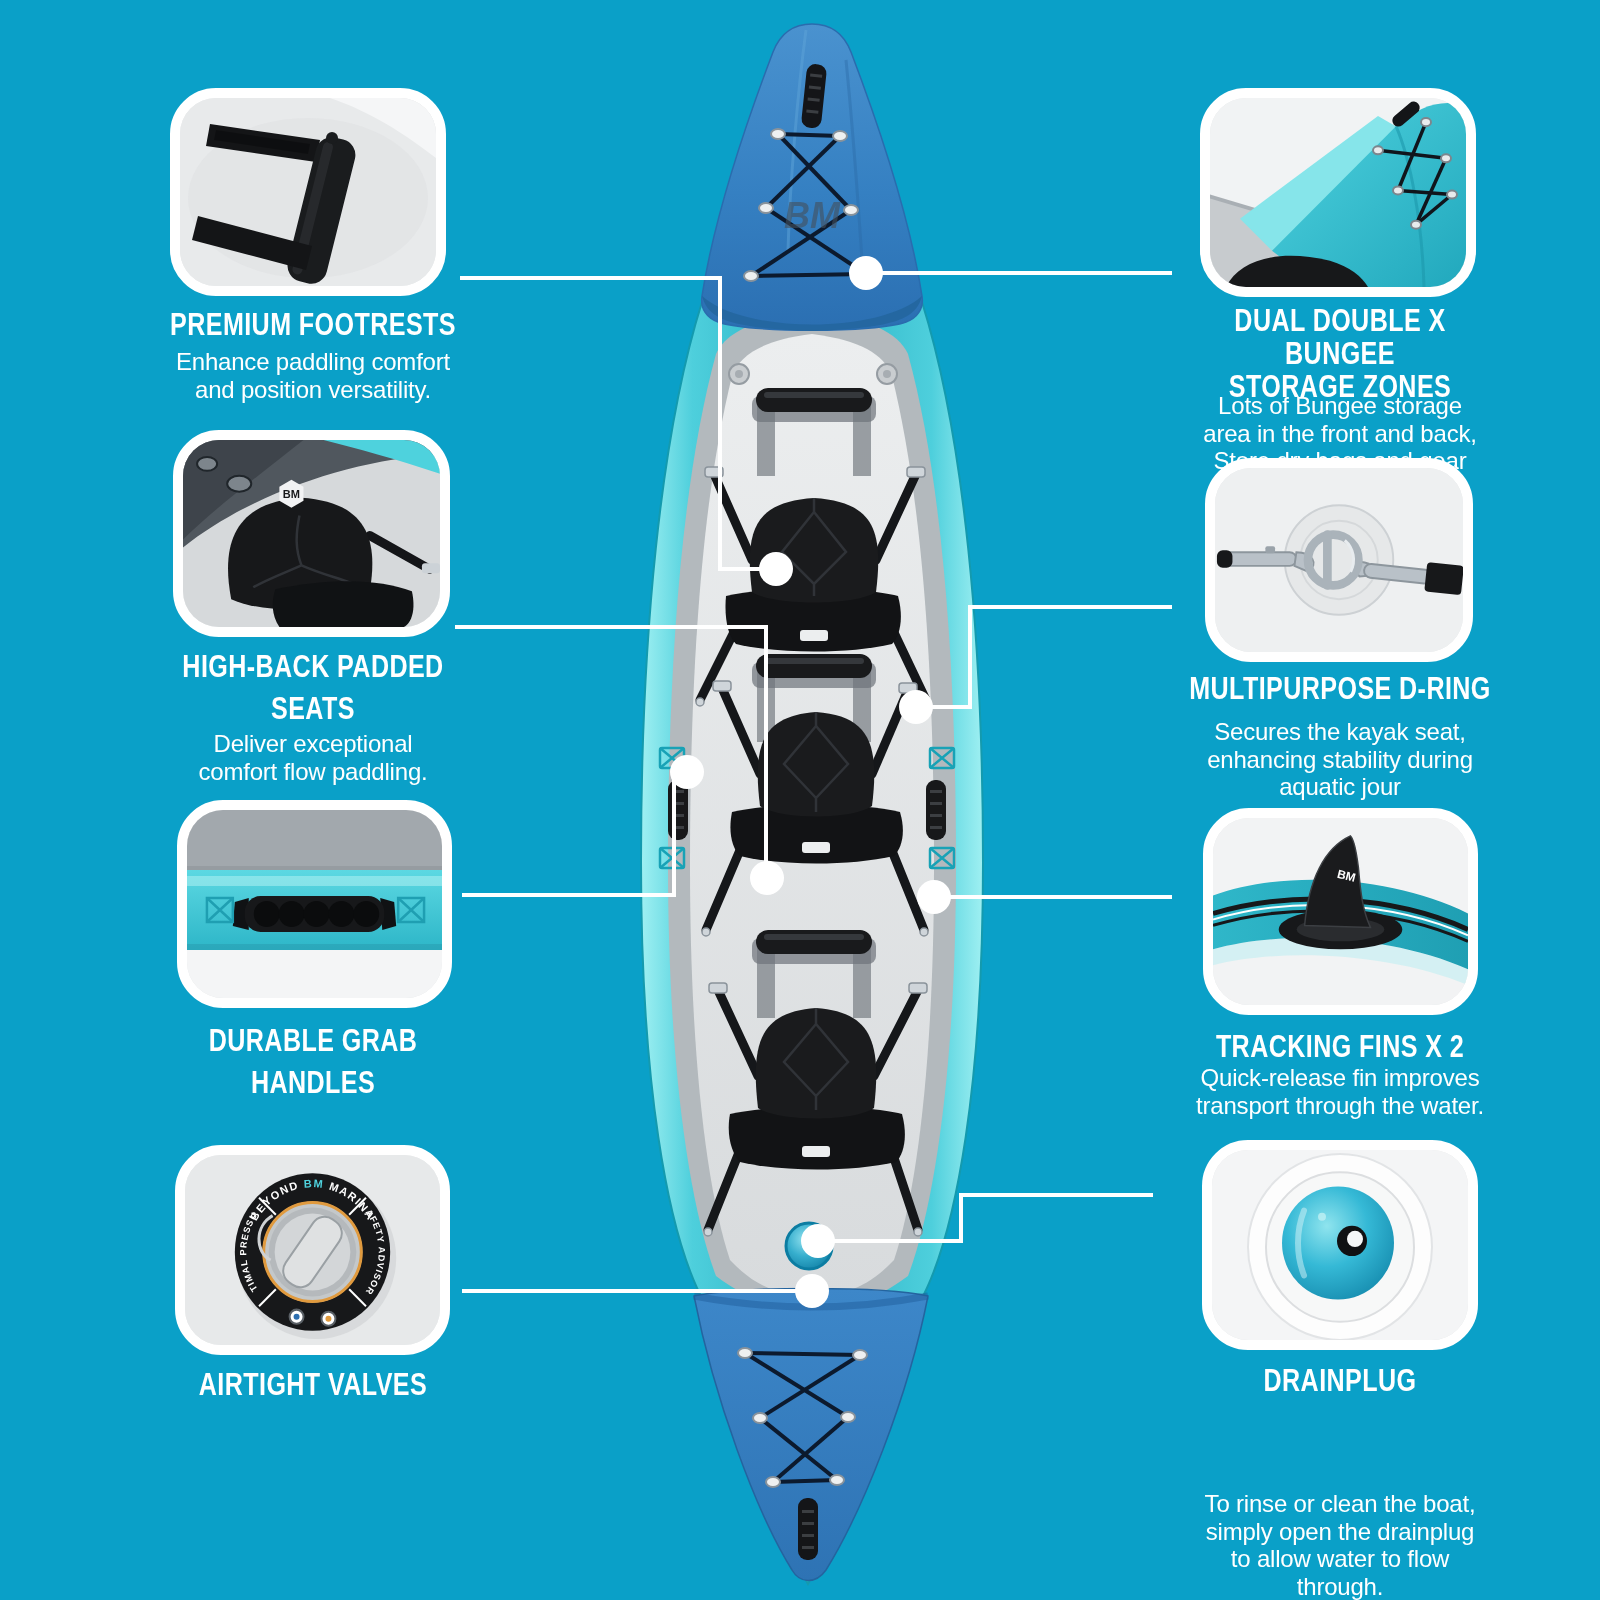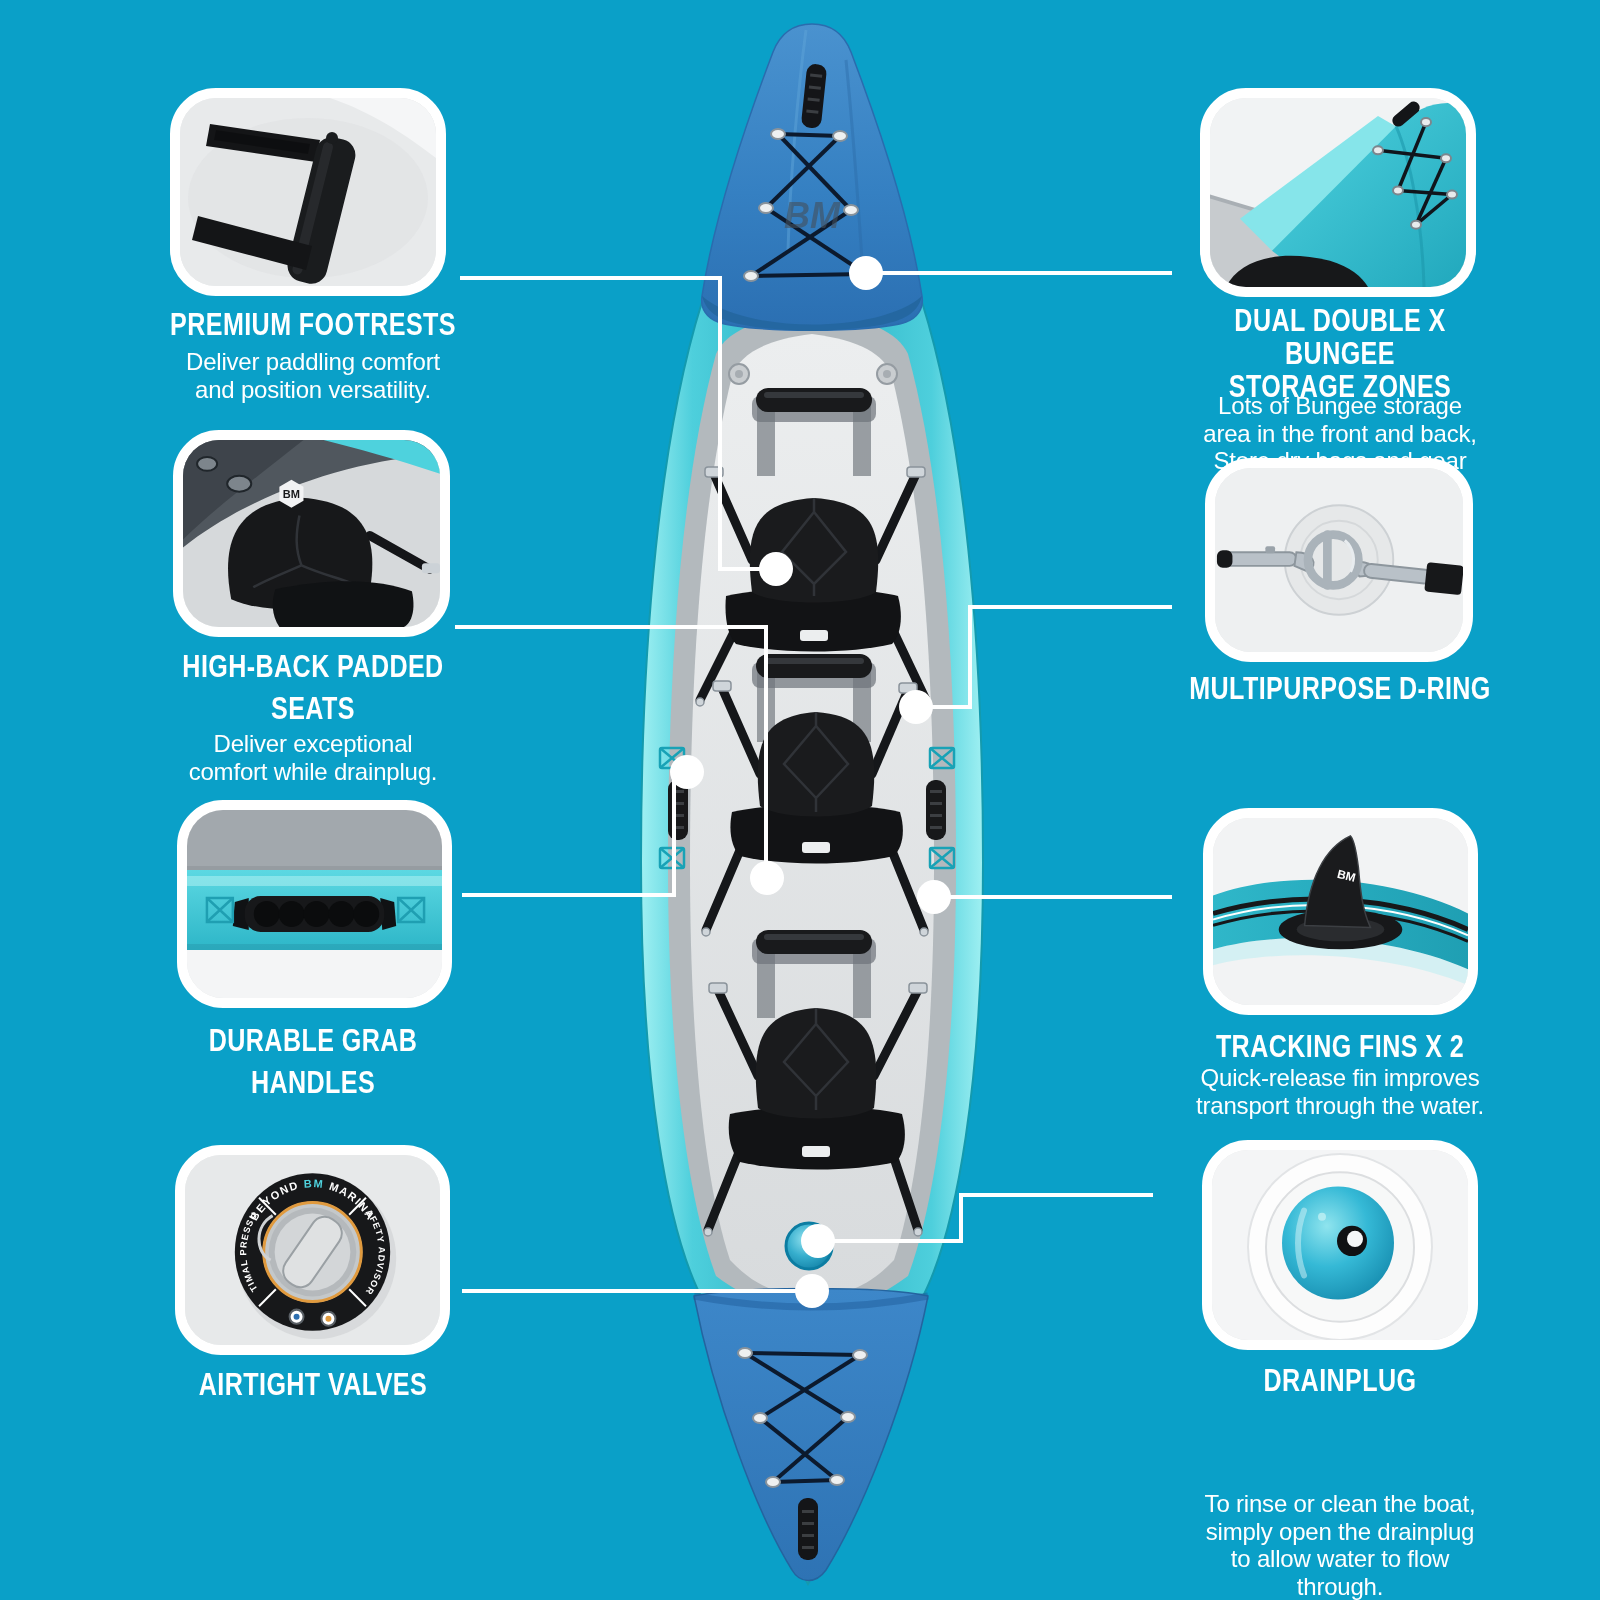--- a/index.html
+++ b/index.html
@@ -280,21 +280,21 @@
       <polygon points="36,32 130,46 128,56 34,42" fill="#000" opacity=".3"></polygon>
       <g transform="rotate(14 140 110)">
         <rect x="122" y="38" width="40" height="148" rx="16" fill="#1a1c1e"></rect>
         <rect x="128" y="44" width="10" height="136" rx="5" fill="#303236" opacity=".6"></rect>
       </g>
       <polygon points="18,118 132,148 126,172 12,142" fill="#141517"></polygon>
       <circle cx="152" cy="40" r="6" fill="#1a1c1e"></circle>
     </svg>
   </div>
   <div class="f-title tl" style="top:304px">PREMIUM FOOTRESTS</div>
-  <div class="f-desc tl" style="top:348px">Deliver paddling comfort
+  <div class="f-desc tl" style="top:348px">Enhance paddling comfort
 and position versatility.</div>
 
   <div class="card cl2">
     <svg viewBox="0 0 256 188" preserveAspectRatio="none">
       <rect width="256" height="188" fill="#d6d9db"></rect>
       <path d="M0,0 H256 V14 C170,20 70,52 0,108 Z" fill="#50575e"></path>
       <path d="M0,0 H120 C70,40 30,70 0,100 Z" fill="#3a4046" opacity=".8"></path>
       <path d="M140,0 H256 V34 C215,20 172,8 140,0 Z" fill="#4ed2dd"></path>
       <ellipse cx="56" cy="44" rx="12" ry="8" fill="#7d858c" stroke="#20262b" stroke-width="2"></ellipse>
       <ellipse cx="24" cy="24" rx="10" ry="7" fill="#7d858c" stroke="#20262b" stroke-width="2"></ellipse>
@@ -303,21 +303,21 @@
       <path d="M48,160 C36,96 58,62 118,58 C178,62 196,94 186,152 C152,174 84,176 48,160 Z" fill="#17181a"></path>
       <path d="M116,76 C112,96 112,110 118,126 M118,126 C100,134 84,140 70,148 M118,126 C136,134 152,138 168,144" fill="none" stroke="#303338" stroke-width="2.5"></path>
       <polygon points="108,40 120,47 120,61 108,68 96,61 96,47" fill="#f2f3f4"></polygon>
       <text x="108" y="58" text-anchor="middle" font-family="Liberation Sans, sans-serif" font-weight="bold" font-size="11" fill="#17181a">BM</text>
       <path d="M92,150 C150,138 196,140 228,152 C232,170 228,184 220,188 H96 C88,176 88,162 92,150 Z" fill="#101214"></path>
     </svg>
   </div>
   <div class="f-title tl" style="top:646px">HIGH-BACK PADDED
 SEATS</div>
   <div class="f-desc tl" style="top:730px">Deliver exceptional
-comfort while drainplug.</div>
+comfort flow paddling.</div>
 
   <div class="card cl3">
     <svg viewBox="0 0 256 188" preserveAspectRatio="none">
       <rect width="256" height="60" fill="#a2a8ad"></rect>
       <rect y="56" width="256" height="10" fill="#8d949a" opacity=".6"></rect>
       <linearGradient id="gradT3" x1="0" y1="0" x2="0" y2="1">
         <stop offset="0" stop-color="#5cd8e2"></stop>
           <stop offset="1" stop-color="#2db6c8"></stop>
       </linearGradient>
       <rect y="60" width="256" height="80" fill="url(#gradT3)"></rect>
@@ -437,20 +437,23 @@
         <path d="M158,98 C144,94 140,104 150,112 L160,110 Z" fill="#b9c1c8" stroke="#8d969d" stroke-width="2"></path>
         <rect x="154" y="98" width="70" height="14" rx="7" fill="#b9c1c8" stroke="#8d969d" stroke-width="2"></rect>
         <rect x="218" y="90" width="38" height="30" rx="4" fill="#17181a"></rect>
       </g>
       <circle cx="122" cy="94" r="26" fill="none" stroke="#aab3ba" stroke-width="9"></circle>
       <path d="M116,68 L116,120" stroke="#aab3ba" stroke-width="9" stroke-linecap="round"></path>
       <path d="M134,74 A26,26 0 0 1 140,106" fill="none" stroke="#e8ecef" stroke-width="3"></path>
     </svg>
   </div>
   <div class="f-title tr" style="top:668px">MULTIPURPOSE D-RING</div>
+  <div class="f-desc tr" style="top:718px">Secures the kayak seat,
+enhancing stability during
+aquatic jour</div>
 
   <div class="card cr3">
     <svg viewBox="0 0 256 188" preserveAspectRatio="none">
       <rect width="256" height="188" fill="#f2f3f4"></rect>
       <linearGradient id="gR3" x1="0" y1="0" x2="1" y2="0">
         <stop offset="0" stop-color="#2fb7c9"></stop>
           <stop offset="1" stop-color="#1f9fb3"></stop>
       </linearGradient>
       <path d="M0,132 C70,112 180,118 256,152 L256,168 C180,136 70,130 0,148 Z" fill="#bfeef1" opacity=".6"></path>
       <path d="M0,78 C70,52 180,58 256,96 L256,152 C180,118 70,112 0,132 Z" fill="url(#gR3)"></path>

